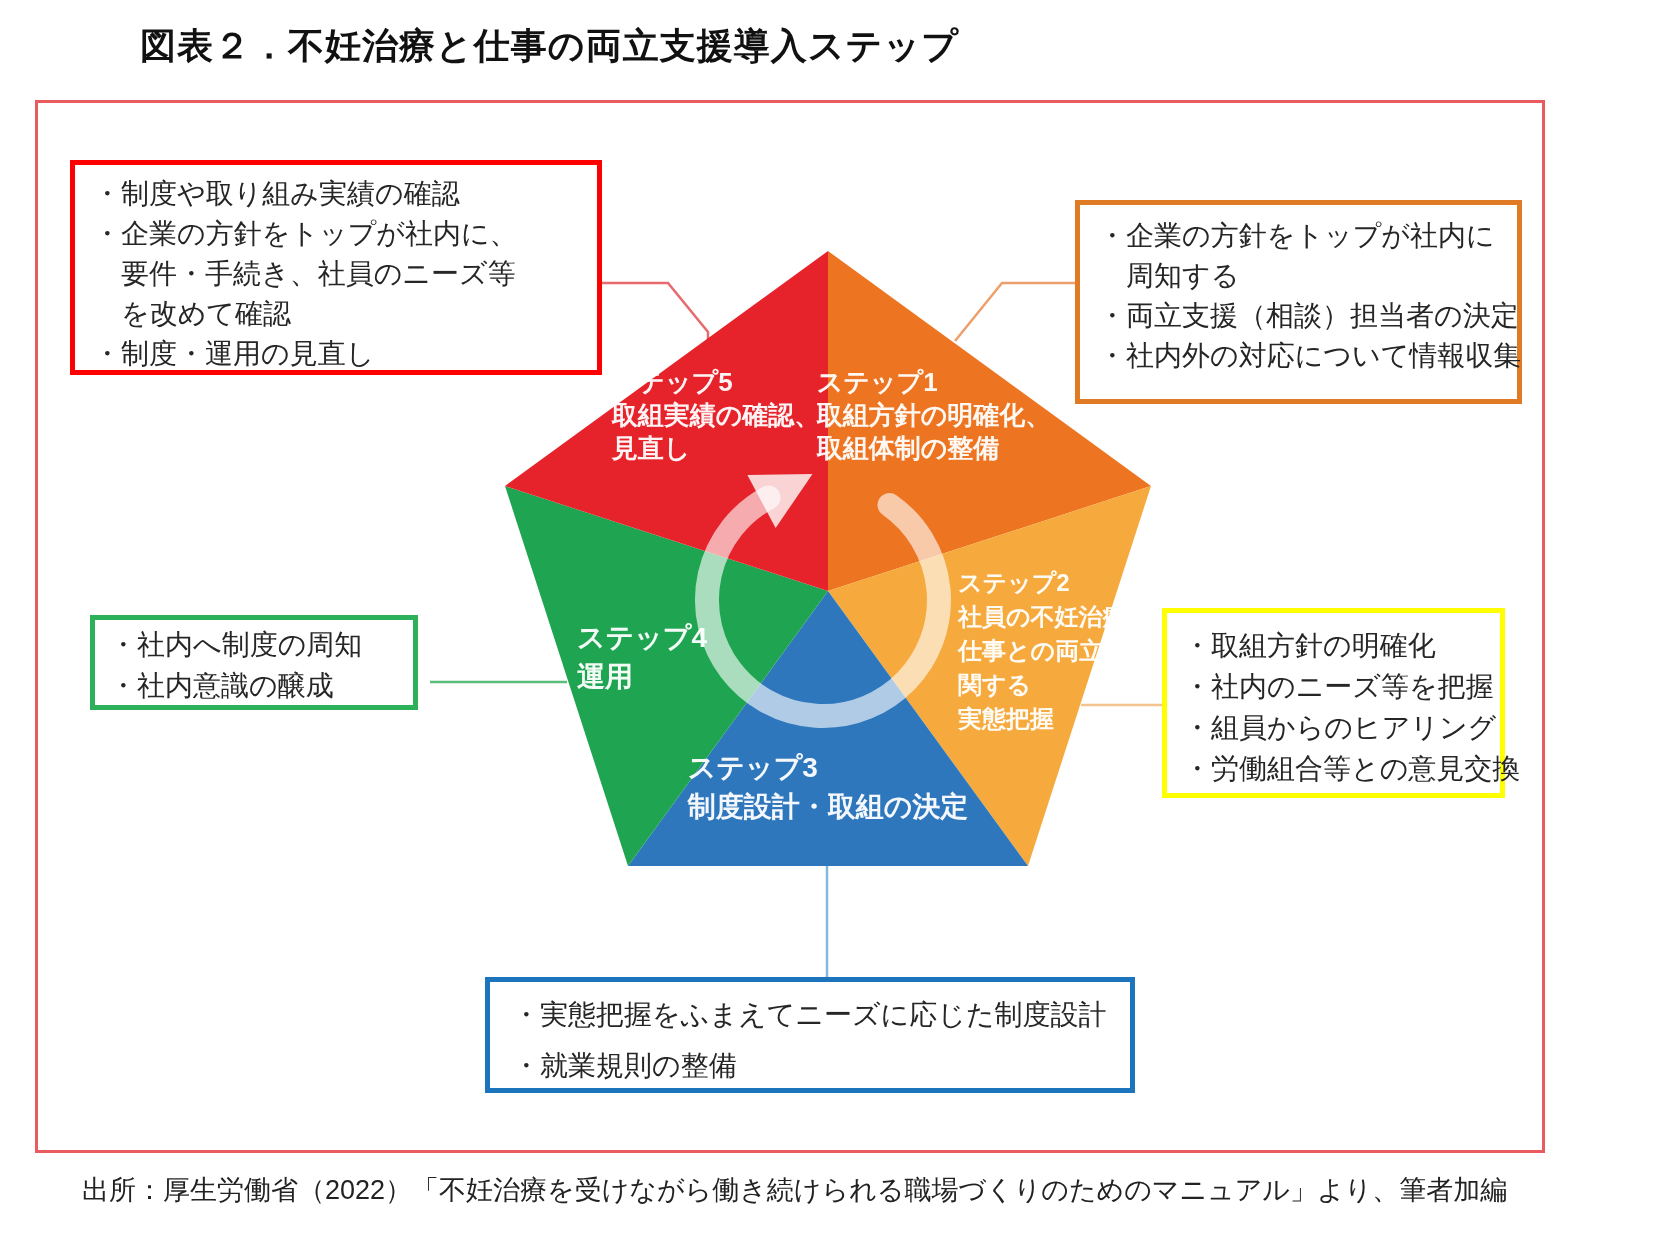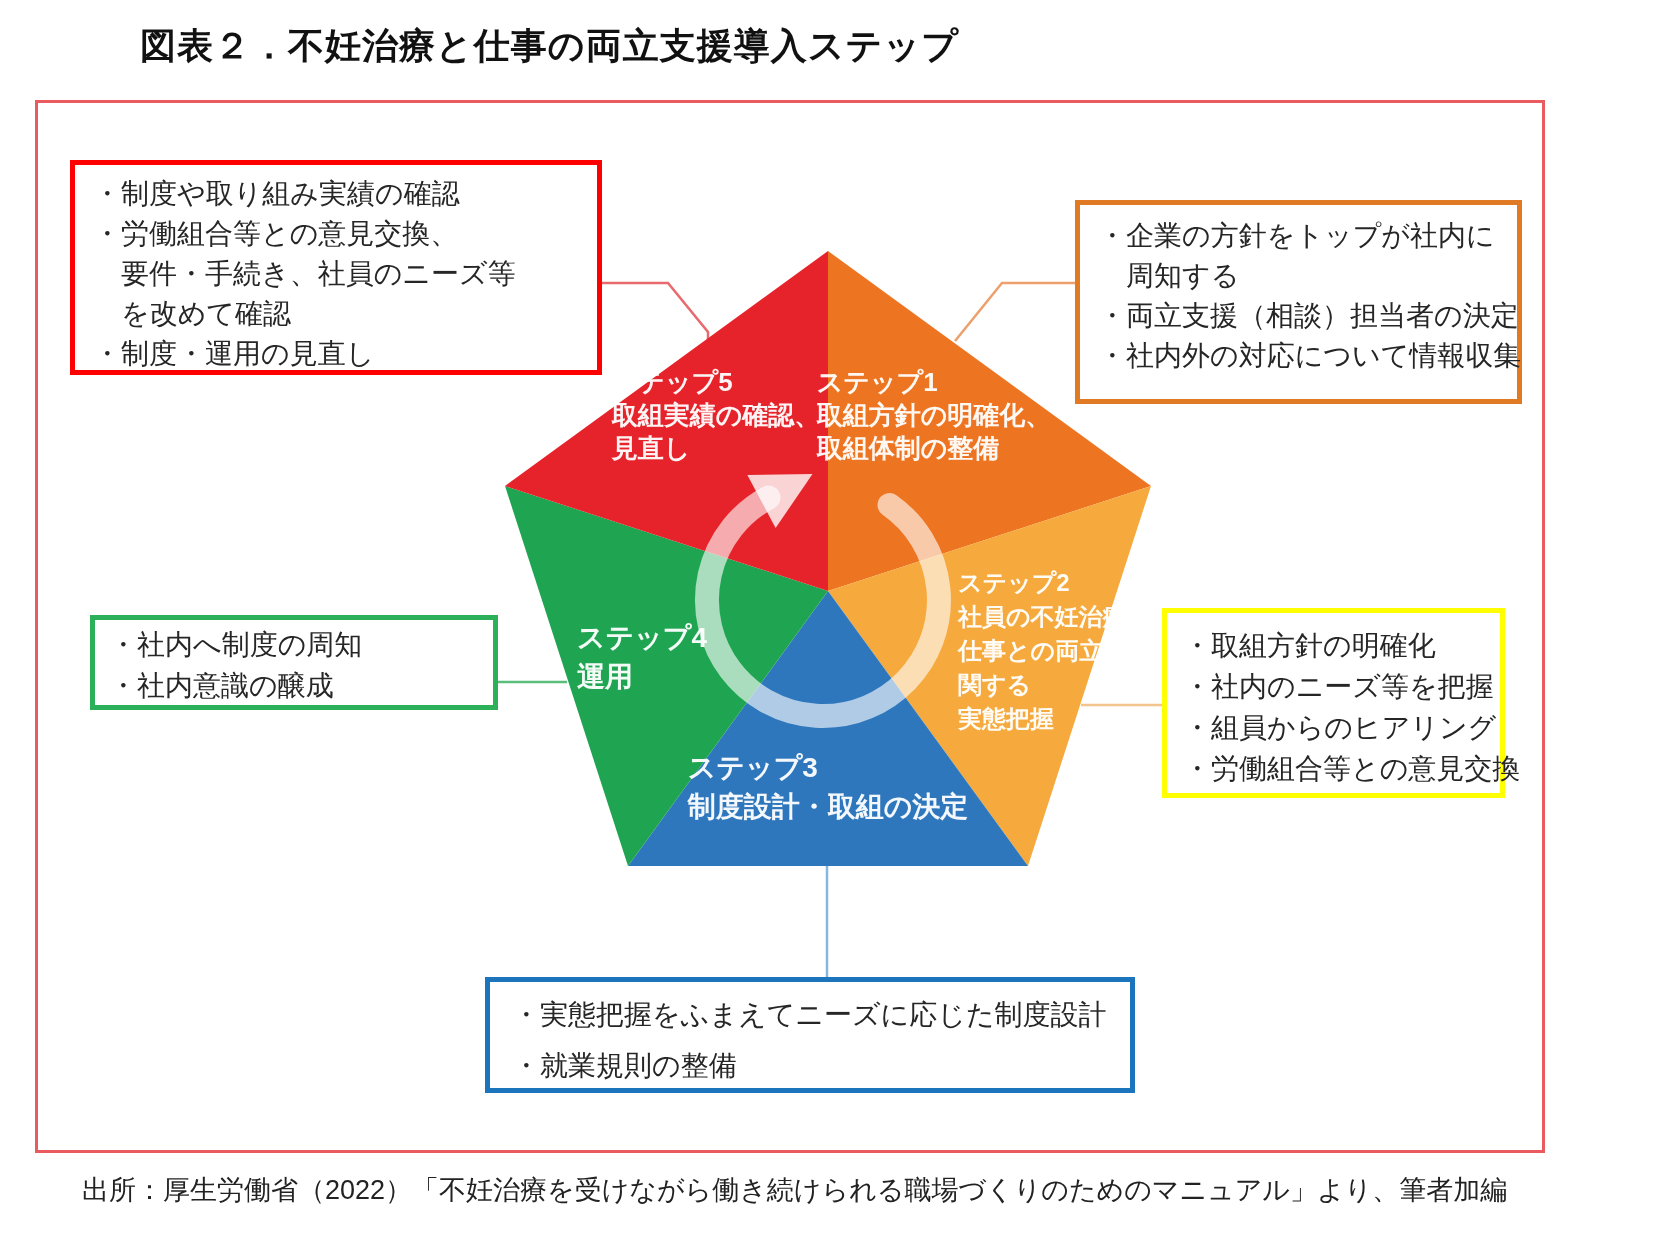--- a/index.html
+++ b/index.html
@@ -7,21 +7,21 @@
   #canvas{position:relative;width:1660px;height:1238px;background:#fff;overflow:hidden;}
   #diagram-svg{position:absolute;left:0;top:0;}
   .title{position:absolute;left:140px;top:22px;font-size:36px;font-weight:bold;color:#111;letter-spacing:1px;white-space:nowrap;}
   .source{position:absolute;left:82px;top:1172px;font-size:27px;color:#222;white-space:nowrap;}
   .frame{position:absolute;left:35px;top:100px;width:1510px;height:1053px;border:3px solid #EA5B60;box-sizing:border-box;}
   .callout{position:absolute;background:#fff;box-sizing:border-box;color:#262626;font-size:28px;}
   .callout .ln{white-space:nowrap;}
   .co-red{left:70px;top:160px;width:532px;height:215px;border:5px solid #FF0000;padding:9px 18px;line-height:40px;}
   .co-orange{left:1075px;top:200px;width:447px;height:204px;border:5px solid #E07A24;padding:11px 18px;line-height:40px;}
   .co-yellow{left:1162px;top:608px;width:343px;height:190px;border:5px solid #FFFF00;padding:12px 16px;line-height:41px;}
-  .co-green{left:90px;top:615px;width:408px;height:95px;border:5px solid #2CB05A;padding:4px 14px;line-height:41px;}
+  .co-green{left:90px;top:615px;width:328px;height:95px;border:5px solid #2CB05A;padding:4px 14px;line-height:41px;}
   .co-blue{left:485px;top:977px;width:650px;height:116px;border:5px solid #1C75BC;padding:7px 22px;line-height:51px;}
   .step-label{position:absolute;color:rgba(255,255,255,0.95);font-weight:bold;white-space:pre-line;text-align:left;transform:translateX(-50%);}
   .sl-1{left:934px;top:366px;font-size:26px;line-height:33px;}
   .sl-2{left:958px;top:566px;font-size:24px;line-height:34px;transform:none;text-align:left;}
   .sl-3{left:828px;top:748px;font-size:28px;line-height:39px;}
   .sl-4{left:642px;top:618px;font-size:28px;line-height:39px;}
   .sl-5{left:716px;top:366px;font-size:26px;line-height:33px;}
 </style>
 </head>
 <body>
@@ -61,21 +61,21 @@
   <div class="step-label sl-3">ステップ3
 制度設計・取組の決定</div>
   <div class="step-label sl-4">ステップ4
 運用</div>
   <div class="step-label sl-5">ステップ5
 取組実績の確認、
 見直し</div>
 
   <div class="callout co-red">
     <div class="ln">・制度や取り組み実績の確認</div>
-    <div class="ln">・労働組合等との意見交換、</div>
+    <div class="ln">・企業の方針をトップが社内に、</div>
     <div class="ln">　要件・手続き、社員のニーズ等</div>
     <div class="ln">　を改めて確認</div>
     <div class="ln">・制度・運用の見直し</div>
   </div>
 
   <div class="callout co-orange">
     <div class="ln">・企業の方針をトップが社内に</div>
     <div class="ln">　周知する</div>
     <div class="ln">・両立支援（相談）担当者の決定</div>
     <div class="ln">・社内外の対応について情報収集</div>

